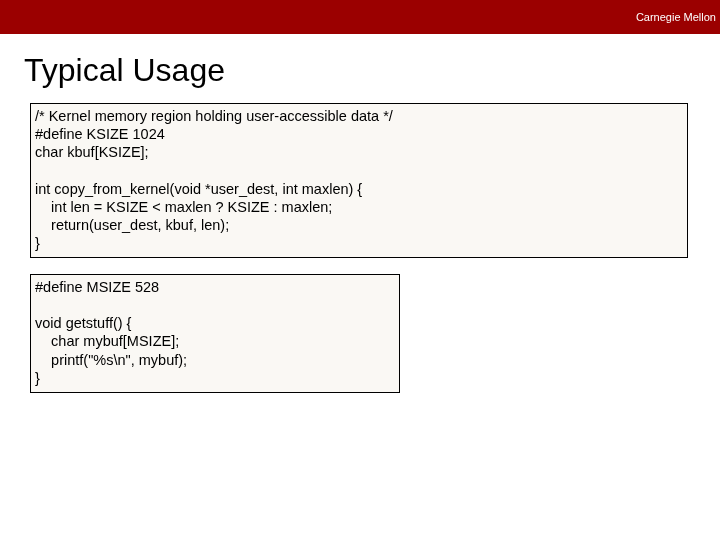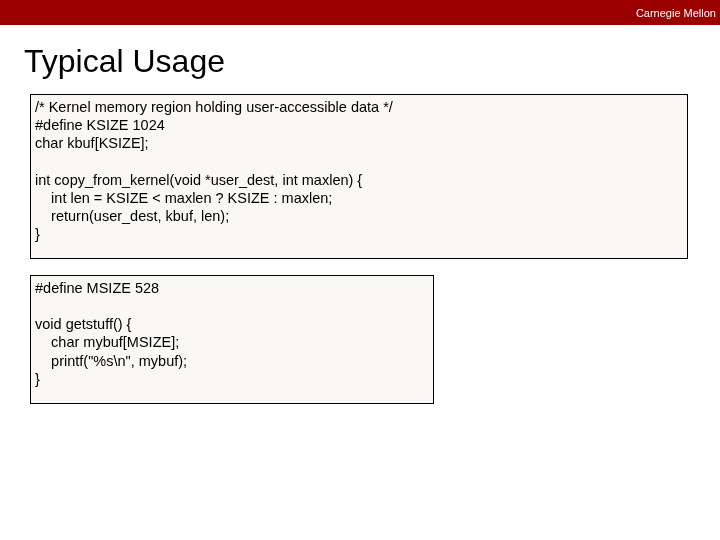--- a/index.html
+++ b/index.html
@@ -7,54 +7,54 @@
     padding: 0;
     width: 720px;
     height: 540px;
     background: #ffffff;
     font-family: Arial, Helvetica, sans-serif;
     overflow: hidden;
     position: relative;
   }
   .topbar {
     width: 100%;
-    height: 25px;
+    height: 34px;
     background: #9b0000;
     color: #ffffff;
     font-size: 11px;
     display: flex;
     align-items: center;
     justify-content: flex-end;
     padding-right: 4px;
     box-sizing: border-box;
   }
   .title {
     font-size: 32px;
     font-weight: 400;
     color: #000;
     margin: 18px 0 14px 24px;
     font-family: Arial, Helvetica, sans-serif;
   }
   .codebox {
     border: 1px solid #000;
     background: #faf8f4;
     margin-left: 30px;
-    padding: 3px 4px 15px 4px;
+    padding: 3px 4px 5px 4px;
     font-family: Arial, Helvetica, sans-serif;
     font-size: 14.5px;
     line-height: 1.25;
     color: #000;
     box-sizing: border-box;
   }
   .codebox.box1 {
     width: 658px;
     margin-bottom: 16px;
   }
   .codebox.box2 {
-    width: 404px;
+    width: 370px;
   }
   .codeline {
     white-space: pre;
   }
   .blank {
     height: 1.25em;
   }
 </style>
 </head>
 <body>

